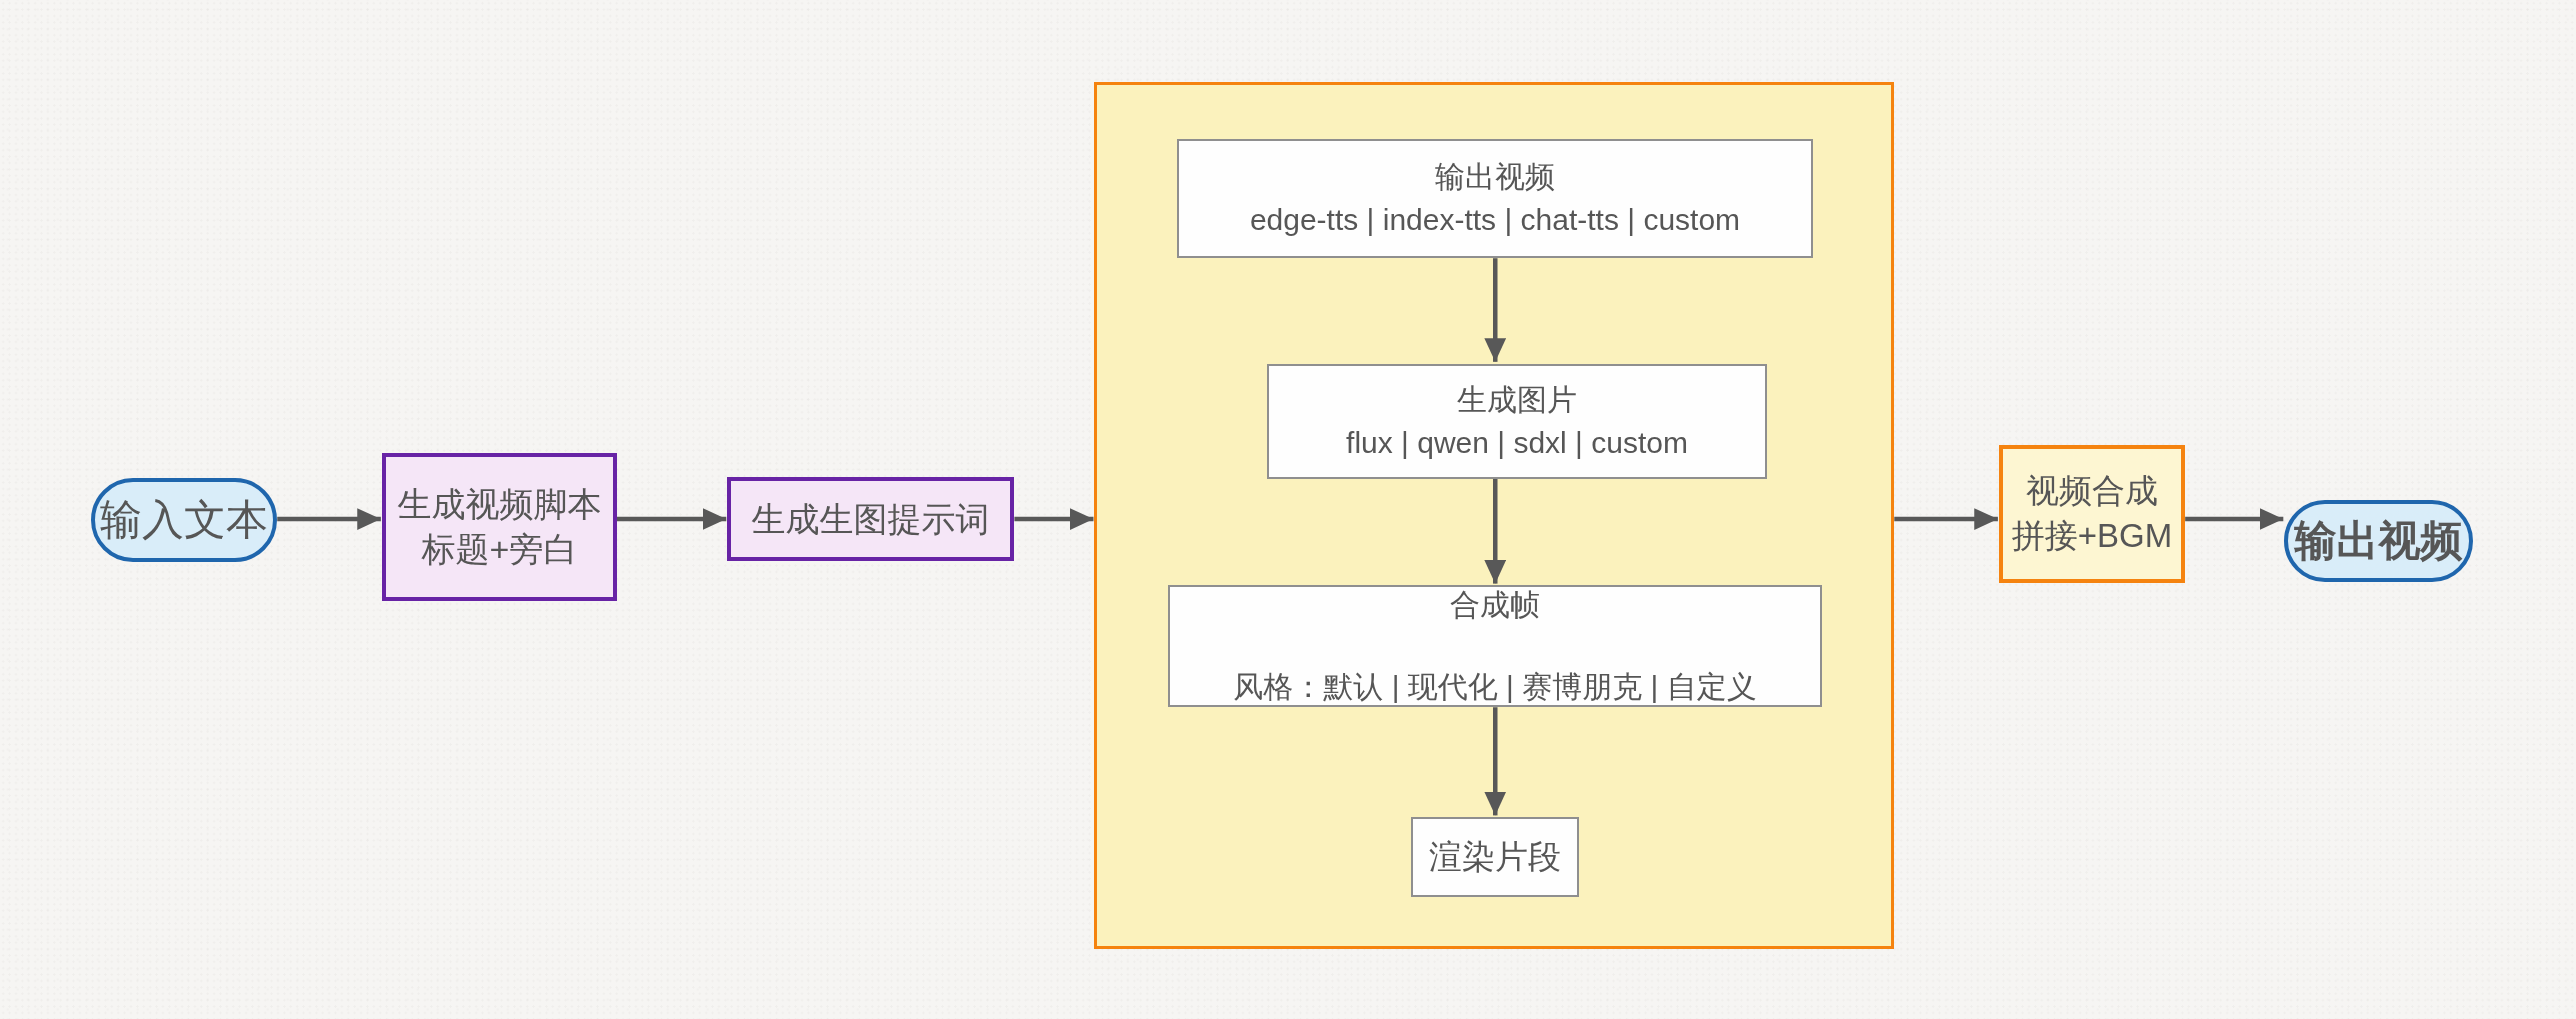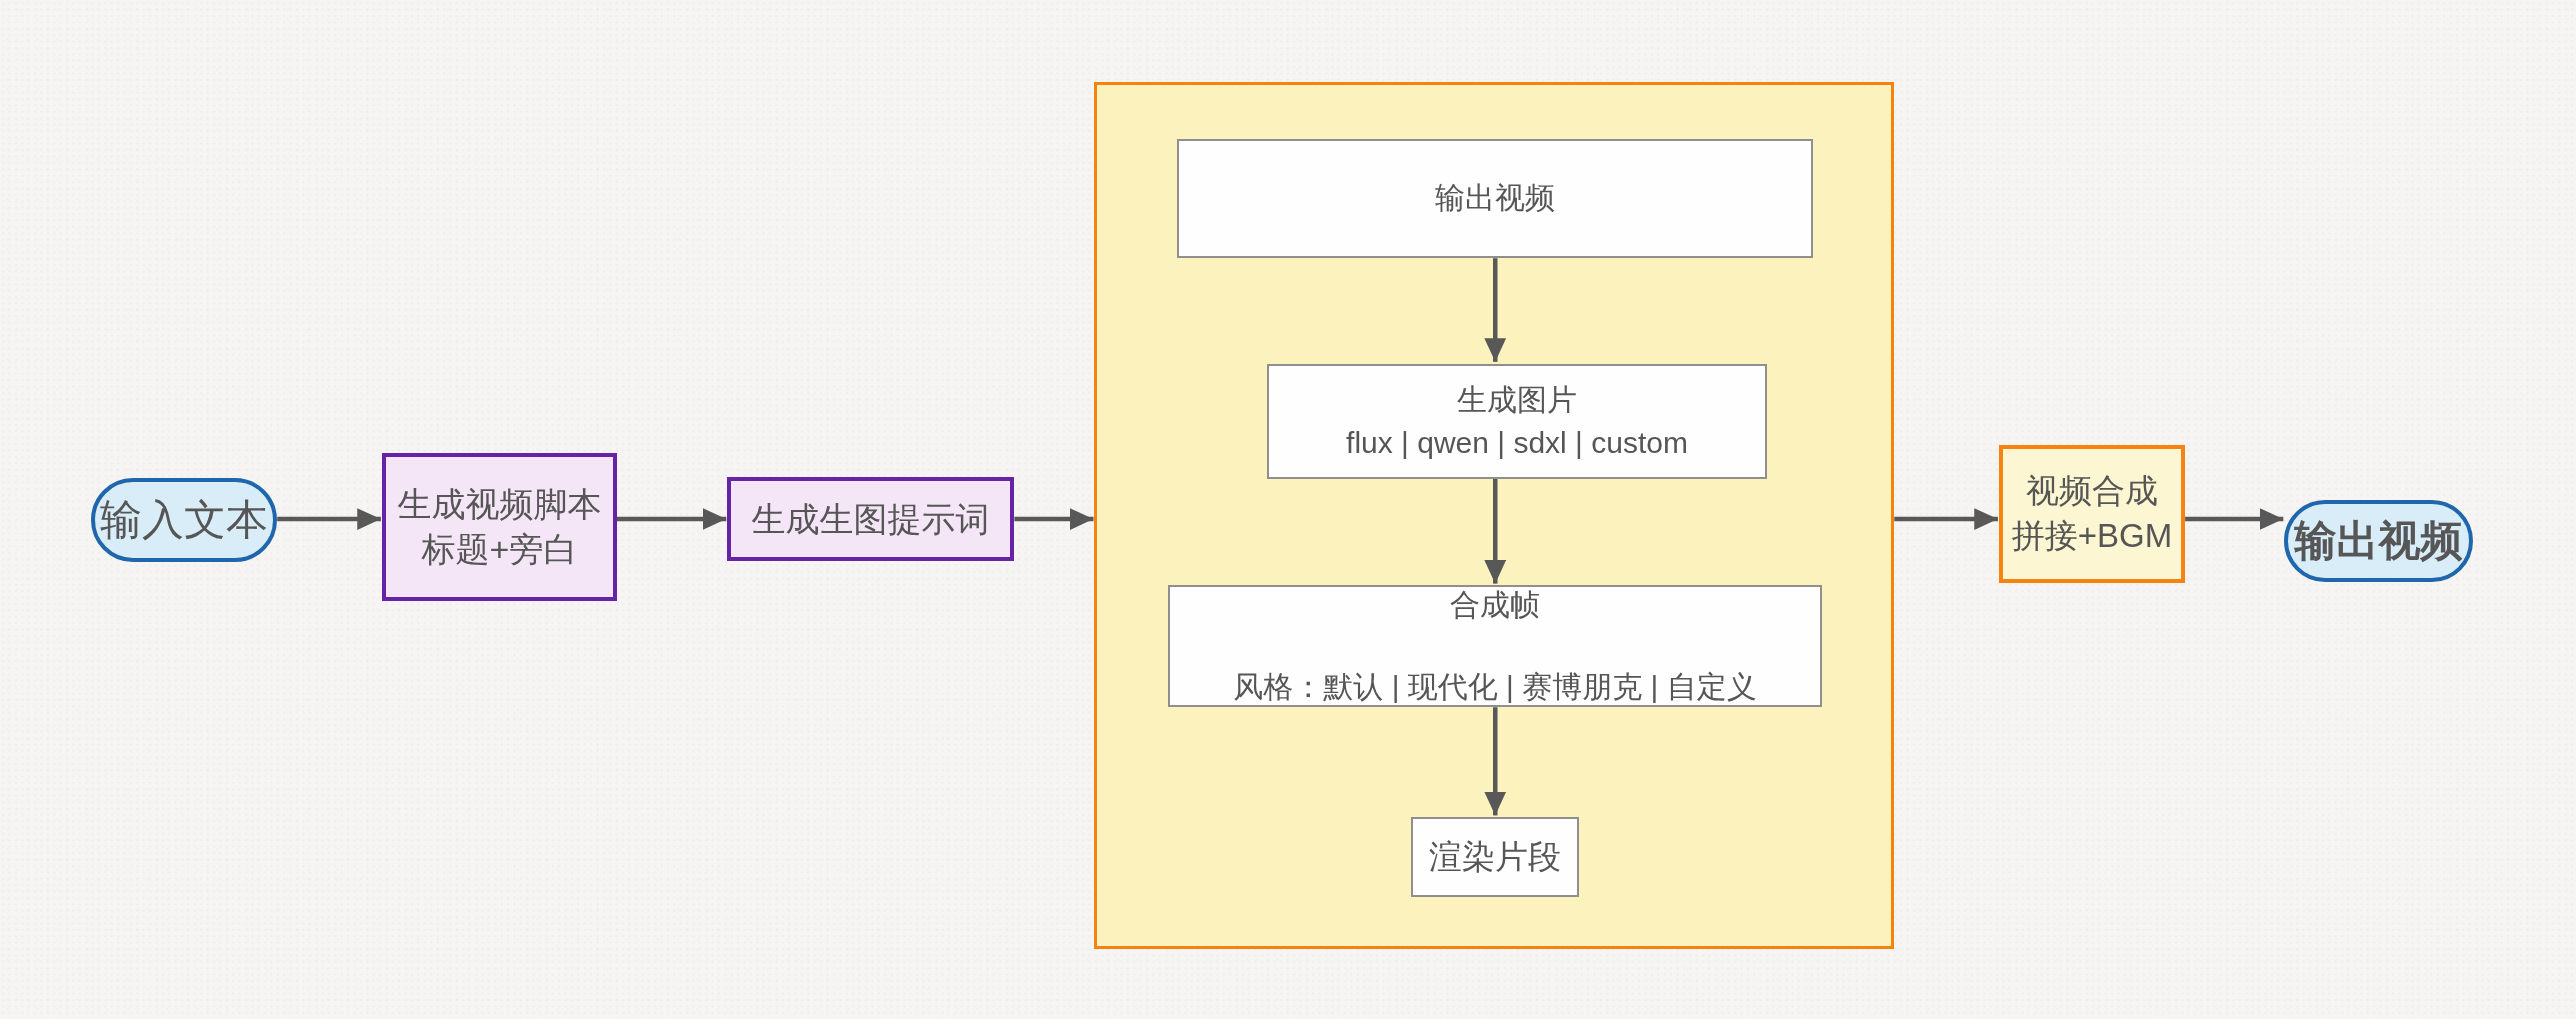--- a/index.html
+++ b/index.html
@@ -105,20 +105,21 @@
     <span class="ln">生成视频脚本</span>
     <span class="ln">标题+旁白</span>
   </div>
 
   <div class="node purple" style="left:727px; top:477px; width:287px; height:84px;">
     <span class="ln">生成生图提示词</span>
   </div>
 
   <div class="node white-box" style="left:1177px; top:139px; width:636px; height:119px;">
     <span class="ln">输出视频</span>
+    <span class="ln">edge-tts | index-tts | chat-tts | custom</span>
   </div>
 
   <div class="node white-box" style="left:1267px; top:364px; width:500px; height:115px;">
     <span class="ln">生成图片</span>
     <span class="ln">flux | qwen | sdxl | custom</span>
   </div>
 
   <div class="node white-box" style="left:1168px; top:585px; width:654px; height:122px;gap:39px;">
     <span class="ln">合成帧</span>
     <span class="ln">风格：默认 | 现代化 | 赛博朋克 | 自定义</span>

